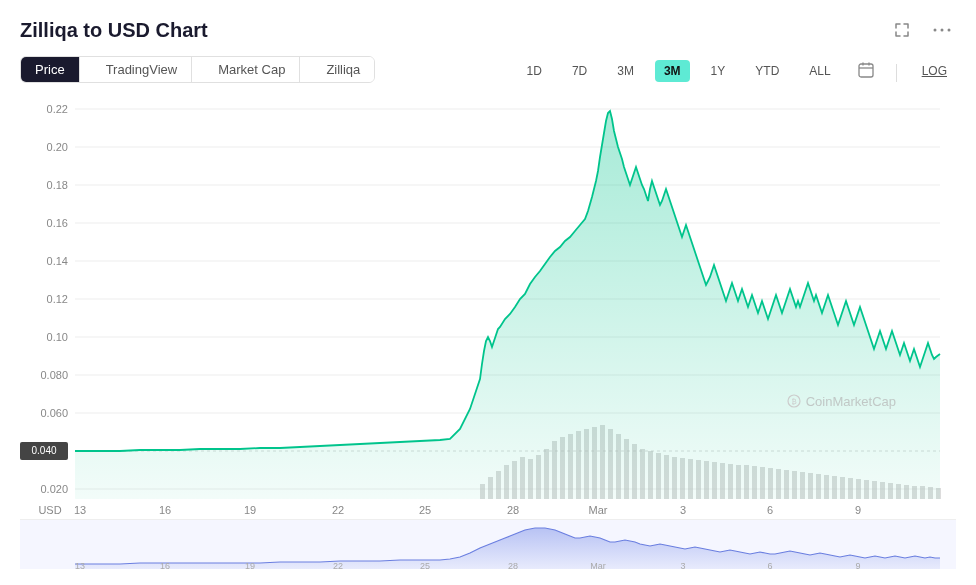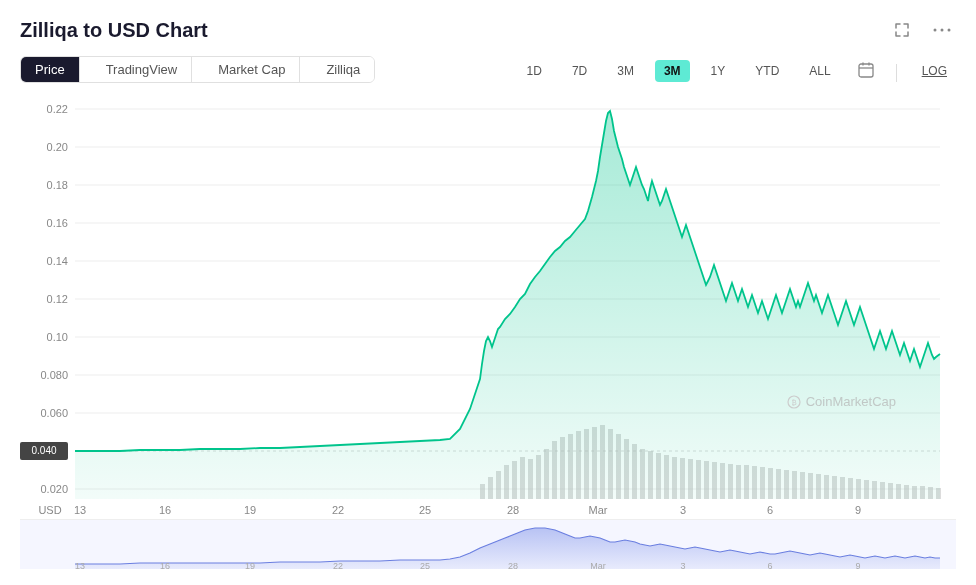--- a/index.html
+++ b/index.html
@@ -144,21 +144,21 @@
     }
 
     
     .watermark {
       position: absolute;
       right: 60px;
       bottom: 110px;
       font-size: 13px;
       color: rgba(180,180,180,0.7);
       display: flex;
-      align-items: flex-end;
+      align-items: flex-start;
       gap: 5px;
       pointer-events: none;
     }
   </style>
 </head>
 <body>
 
 <div class="container">
 
   <div class="header-row">

